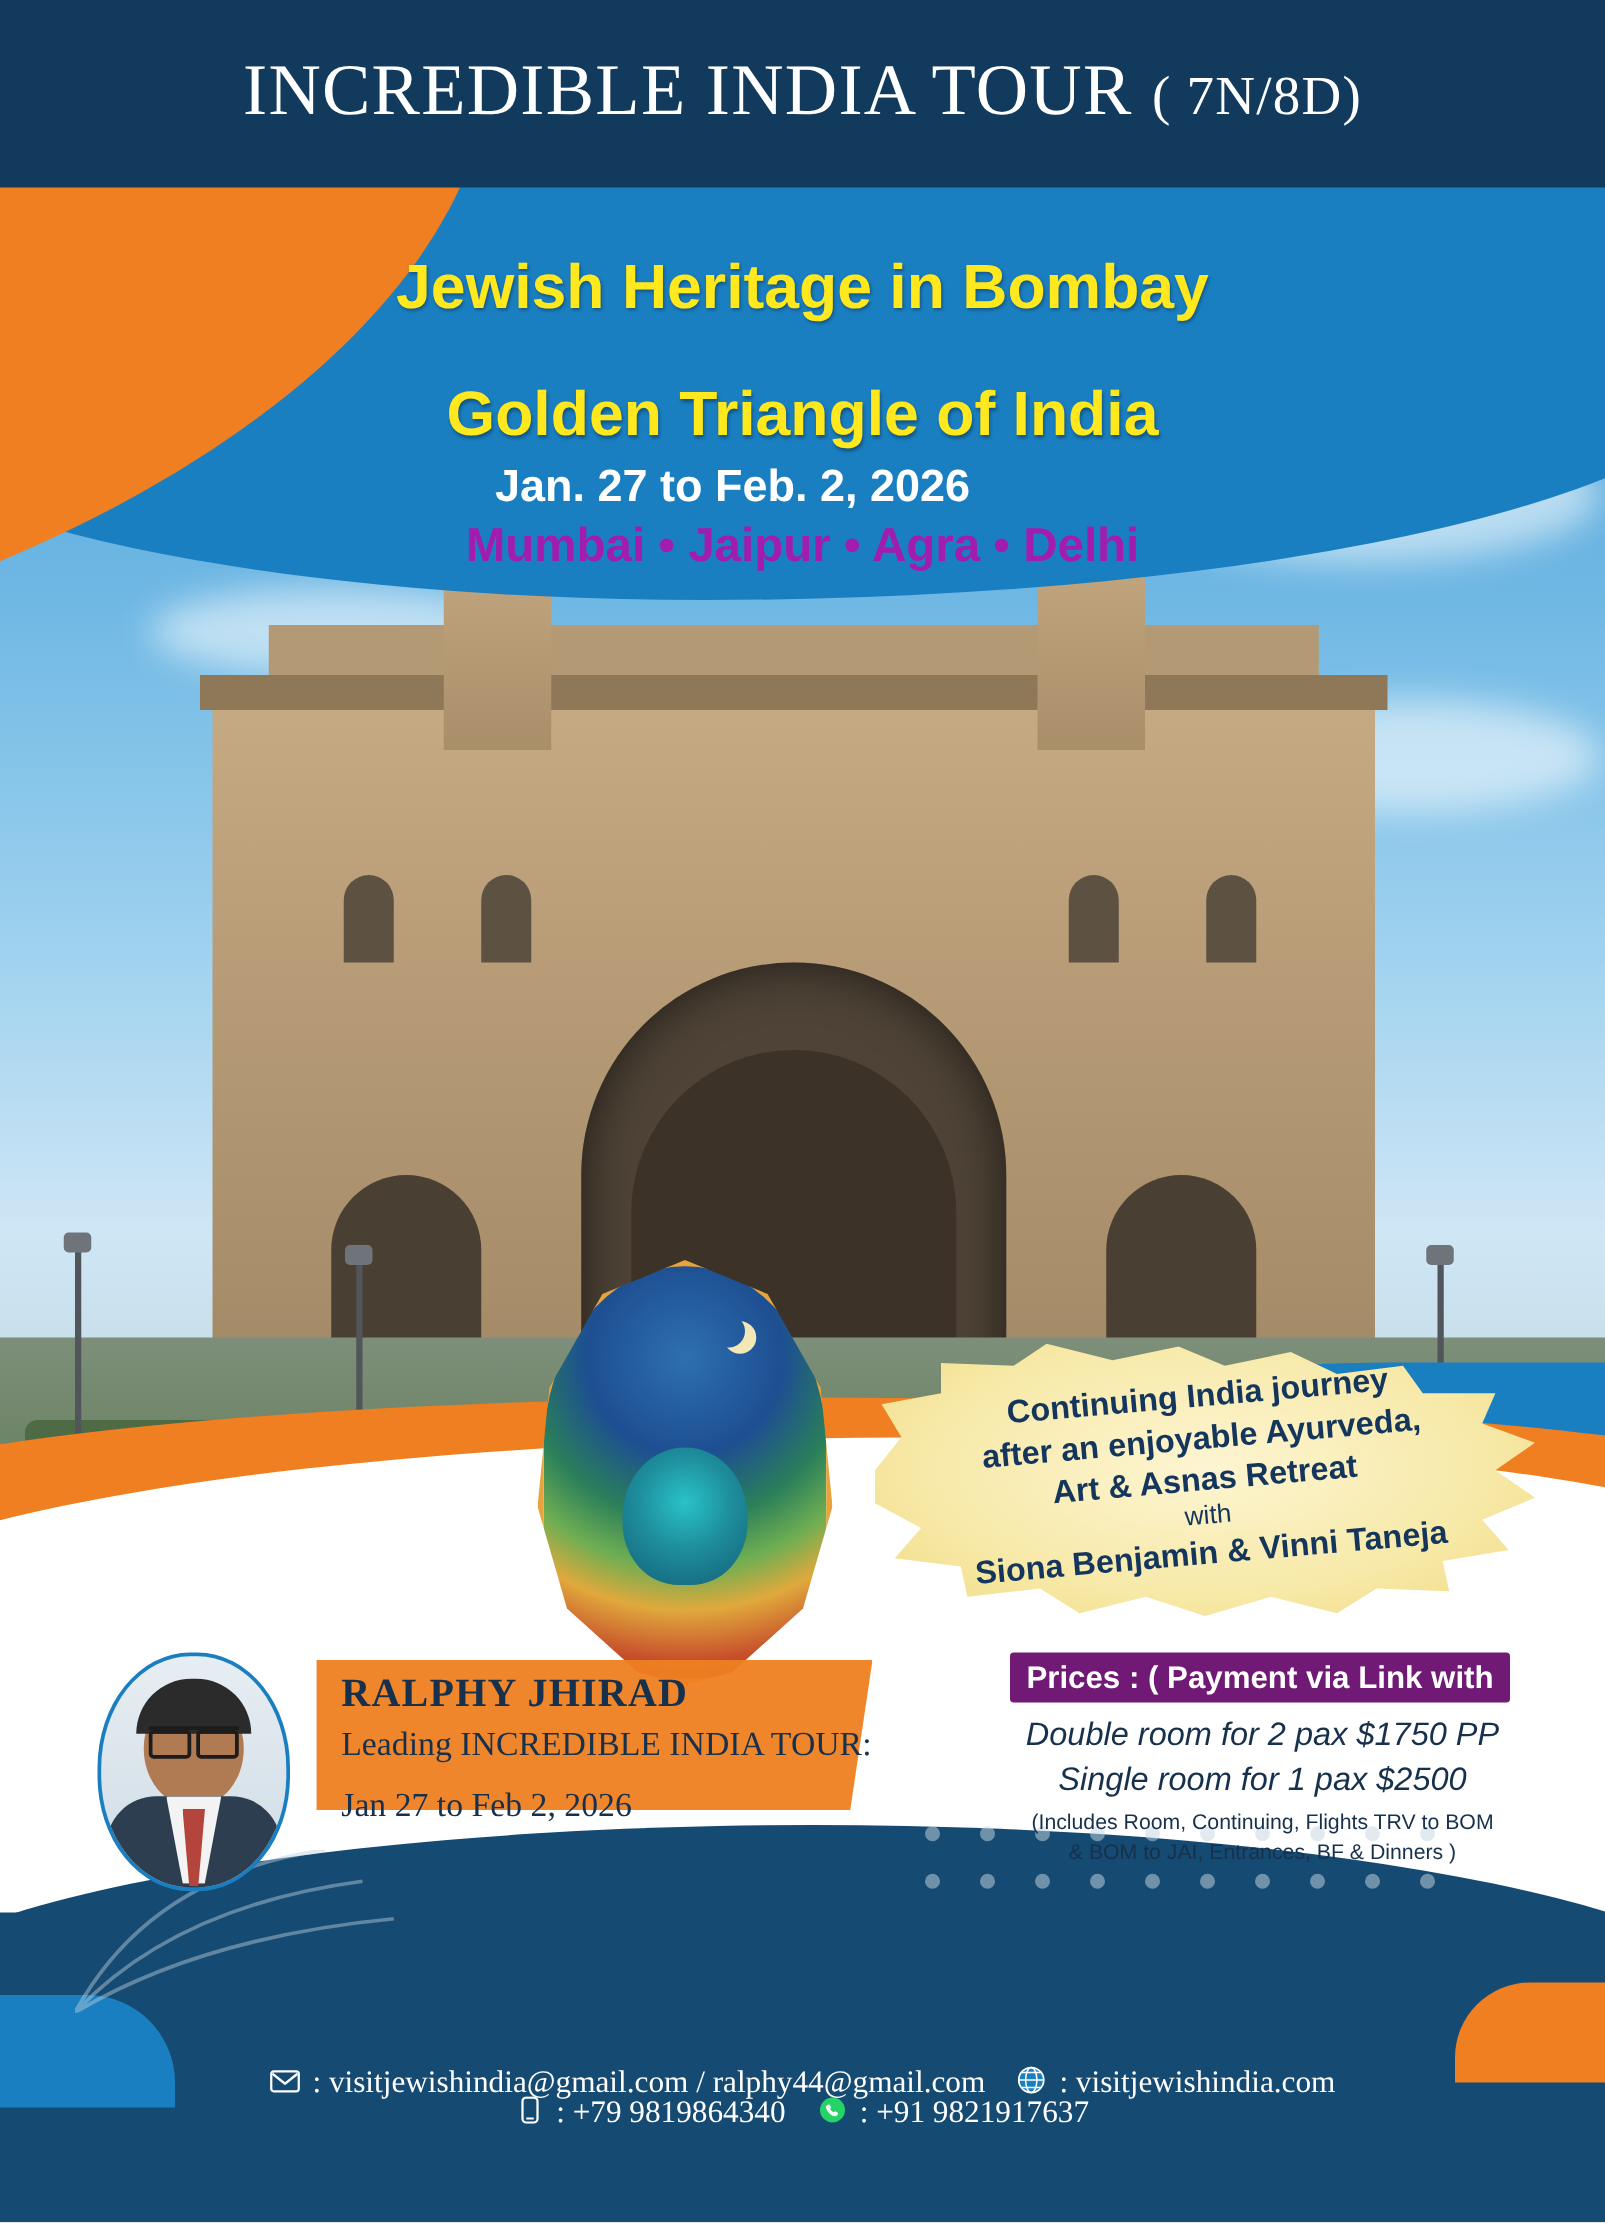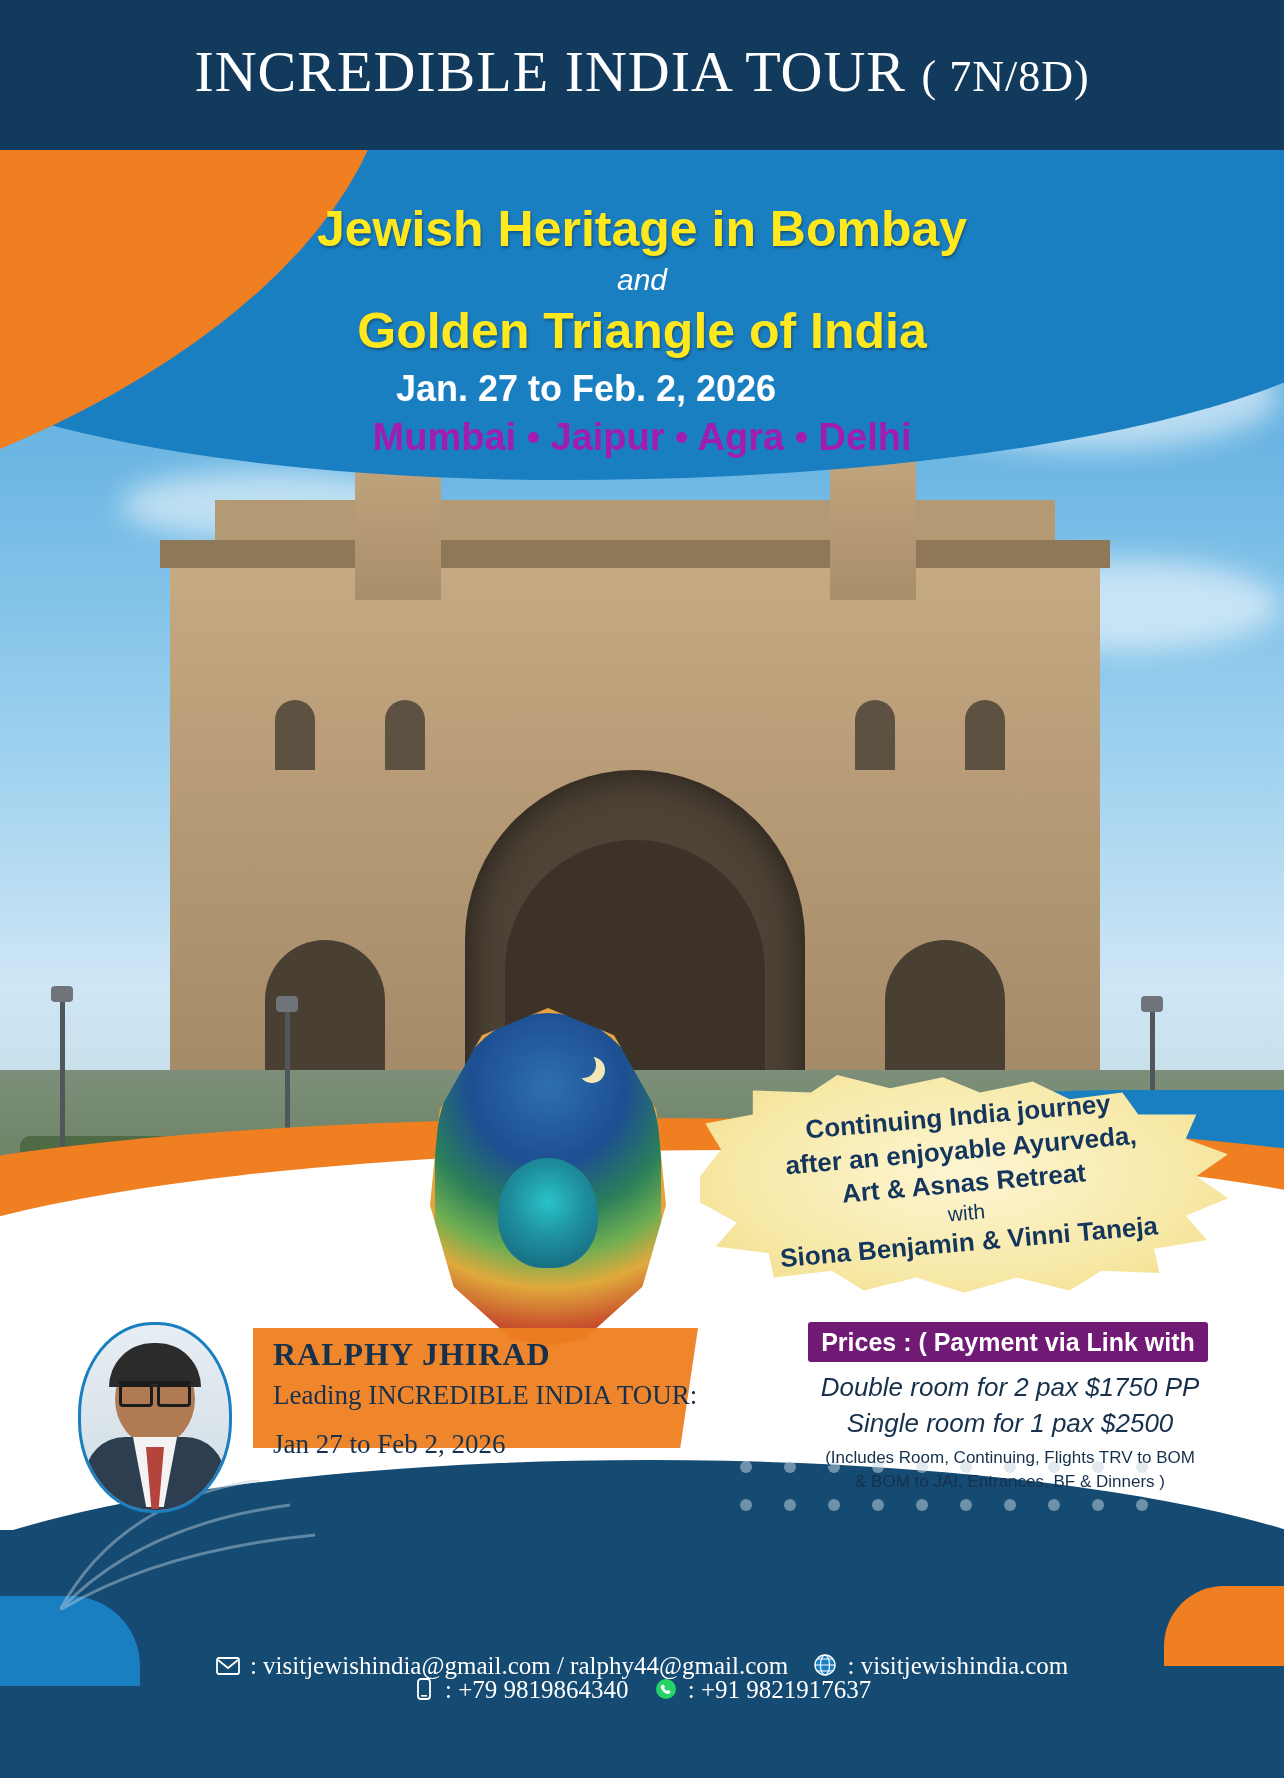--- a/index.html
+++ b/index.html
@@ -597,21 +597,20 @@
   <div class="top-band"></div>
   <div class="top-title">
     <span>INCREDIBLE INDIA TOUR</span>
     <span class="dur">( 7N/8D)</span>
   </div>
 
   <div class="header-block">
     <div class="hb-bg"></div>
     <div class="hb-bg2"></div>
     <div class="title-1">Jewish Heritage in Bombay</div>
-    <div class="title-and">and</div>
     <div class="title-2">Golden Triangle of India</div>
     <div class="title-dates">Jan. 27 to Feb. 2, 2026</div>
     <div class="title-cities">Mumbai • Jaipur • Agra • Delhi</div>
   </div>
 
   <div class="wave-blue-r"></div>
   <div class="wave-orange"></div>
   <div class="wave-white"></div>
 
   <div class="emblem">

